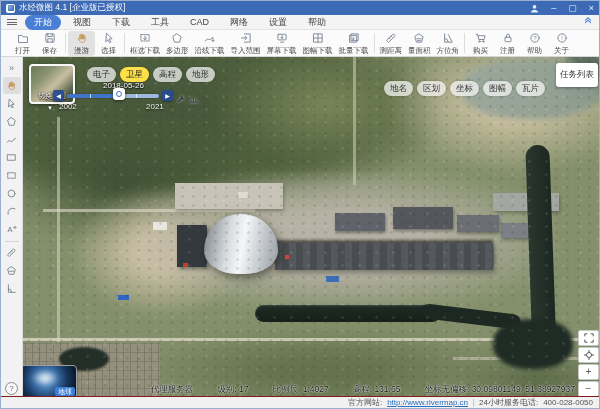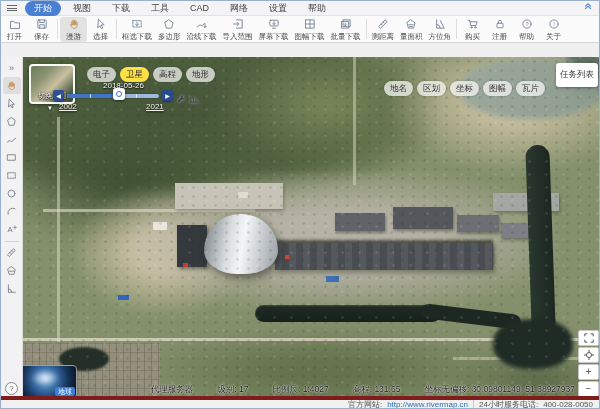--- a/index.html
+++ b/index.html
@@ -17,21 +17,21 @@
 
   
   .menubar { height:15px; background:#f4f4f4; display:flex; align-items:center; font-size:9px; color:#444; padding:0 6px; border-bottom:1px solid #e3e3e3; }
   .hamburger { width:10px; display:flex; flex-direction:column; gap:1.5px; margin-right:8px; }
   .hamburger i { height:1px; background:#666; display:block; }
   .menu-item { padding:1px 9px; border-radius:8px; margin-right:3px; white-space:nowrap; }
   .menu-item.active { background:#4a7fd6; color:#fff; }
   .menu-collapse { margin-left:auto; color:#4a7fd6; }
 
   
-  .toolbar { height:27px; background:#fbfbfb; border-bottom:1px solid #d6d6d6; display:flex; align-items:center; padding:0 0; }
+  .toolbar { height:27px; background:#fbfbfb; border-bottom:1px solid #d6d6d6; display:flex; align-items:center; padding:0 8px; }
   .tb { display:flex; flex-direction:column; align-items:center; justify-content:center; min-width:27px; padding:1px 3px; border-radius:3px; font-size:7.5px; color:#4a4a4a; line-height:9px; white-space:nowrap; }
   .tb svg { width:12px; height:12px; stroke:#768193; fill:none; stroke-width:1.2; stroke-linecap:round; stroke-linejoin:round; }
   .tb.active { background:#e2e2e2; }
   .tb.active svg { stroke:#c2914f; }
   .tsep { width:1px; height:20px; background:#ddd; margin:0 2px; flex:0 0 auto; }
 
   
   .leftbar { position:absolute; left:0; top:56px; width:22px; height:341px; background:#f2f2f2; border-right:1px solid #dcdcdc; display:flex; flex-direction:column; align-items:center; padding-top:2px; }
   .lic { width:18px; height:17px; display:flex; align-items:center; justify-content:center; color:#6d7886; font-size:9px; border-radius:3px; margin-bottom:1px; }
   .lic svg { width:11px; height:11px; stroke:#6d7886; fill:none; stroke-width:1.2; stroke-linecap:round; stroke-linejoin:round; }
@@ -94,43 +94,58 @@
   .task-btn { right:3px; top:6px; width:42px; height:24px; background:#fff; border-radius:3px; box-shadow:0 1px 3px rgba(0,0,0,.35); font-size:8.5px; color:#333; display:flex; align-items:center; justify-content:center; }
   .tl-date { left:80px; top:24px; font-size:8px; color:#fff; text-shadow:0 1px 2px rgba(0,0,0,.9),0 0 2px rgba(0,0,0,.8); }
   .tl-track { left:44px; top:37px; width:92px; height:4px; background:#9db9e0; border-radius:2px; box-shadow:0 0 2px rgba(0,0,0,.4); }
   .tl-fill { position:absolute; left:0; top:0; height:4px; width:52px; background:#3f74c9; border-radius:2px; }
   .tl-tick { position:absolute; top:0; width:1px; height:4px; background:rgba(255,255,255,.7); }
   .tl-handle { left:90px; top:31px; width:12px; height:12px; background:#fff; border-radius:3px; box-shadow:0 1px 3px rgba(0,0,0,.55); display:flex; align-items:center; justify-content:center; }
   .tl-handle i { width:6px; height:6px; border:1px solid #3f74c9; border-radius:50%; display:block; }
   .tl-btn { width:11px; height:11px; background:rgba(38,74,148,.92); border-radius:2px; color:#fff; font-size:6px; display:flex; align-items:center; justify-content:center; box-shadow:0 1px 2px rgba(0,0,0,.4); }
   .tl-btn-l { left:30px; top:33px; }
   .tl-btn-r { left:139px; top:33px; }
-  .tl-year { font-size:8px; color:#f2f2ea; text-shadow:0 1px 2px rgba(0,0,0,.9);text-decoration:underline; }
+  .tl-year { font-size:8px; color:#f2f2ea; text-shadow:0 1px 2px rgba(0,0,0,.9); }
   .tl-y1 { left:36px; top:45px; }
   .tl-y2 { left:123px; top:45px; }
   .tl-tool { top:33px; } .tl-tool svg { width:10px; height:10px; filter:drop-shadow(0 0 1px rgba(255,255,255,.7)); }
   .tl-wrench { left:153px; } .tl-stats { left:166px; }
   .zoom-stack { right:2px; top:273px; display:flex; flex-direction:column; gap:1px; }
   .zbtn { width:21px; height:16px; background:#fff; border:1px solid #c8c8c8; border-radius:2px; display:flex; align-items:center; justify-content:center; color:#555; font-size:10px; line-height:10px; }
   .zbtn svg { width:10px; height:10px; stroke:#555; fill:none; stroke-width:1.2; }
   .globe-btn { left:-3px; top:308px; width:57px; height:33px; border-radius:4px; border:1px solid #9f9f9f; background:radial-gradient(circle at 45% 42%, #7fb0d8 0%, #3a6ea8 32%, #16355c 62%, #070e1a 95%); overflow:hidden; box-shadow:0 1px 3px rgba(0,0,0,.4); }
   .globe-cloud { position:absolute; left:10px; top:4px; width:28px; height:16px; background:radial-gradient(ellipse, rgba(255,255,255,.85), rgba(255,255,255,0) 70%); filter:blur(2px); }
   .globe-badge { position:absolute; right:1px; bottom:1px; background:#3b7fd4; color:#fff; font-size:7px; line-height:9px; padding:0 3px; border-radius:2px; }
   .status-overlay { right:26px; bottom:2px; display:flex; gap:24px; font-size:8.5px; color:#101010; text-shadow:0 0 2px rgba(255,255,255,.9),0 0 1px rgba(255,255,255,.95); white-space:nowrap; }
 
   
-  .footer { position:absolute; left:0; bottom:0; width:600px; height:12px; background:#f1f1f1; border-top:4px solid #7f1d1d; display:flex; align-items:center; justify-content:flex-end; gap:5px; font-size:8px; color:#555; padding-right:8px; }
+  .footer { position:absolute; left:0; bottom:0; width:600px; height:12px; background:#f1f1f1; border-top:1px solid #7f1d1d; display:flex; align-items:center; justify-content:flex-end; gap:5px; font-size:8px; color:#555; padding-right:8px; }
   .footer a { color:#2a6fc0; text-decoration:underline; }
   .fsep { width:1px; height:8px; background:#c9c9c9; }
 </style>
 </head>
 <body>
 
 <div id="app">
 
+  <div class="titlebar">
+    <span class="app-icon"></span>
+    <span class="title-text">水经微图 4.1 [企业版已授权]</span>
+    <span class="win-controls">
+      <span class="win-btn user-icon">
+          <svg width="9" height="9" viewBox="0 0 10 10">
+            <circle cx="5" cy="3.2" r="2" fill="#e8eefb"></circle>
+            <path d="M1 9.5c.5-2.3 2-3.2 4-3.2s3.5.9 4 3.2z" fill="#e8eefb"></path>
+          </svg>
+        </span>
+      <span class="win-btn">–</span>
+      <span class="win-btn">▢</span>
+      <span class="win-btn">×</span>
+    </span>
+  </div>
 
   <div class="menubar">
     <span class="hamburger">
         <i></i>
         <i></i>
         <i></i>
       </span>
     <span class="menu-item active">开始</span>
     <span class="menu-item">视图</span>
     <span class="menu-item">下载</span>

